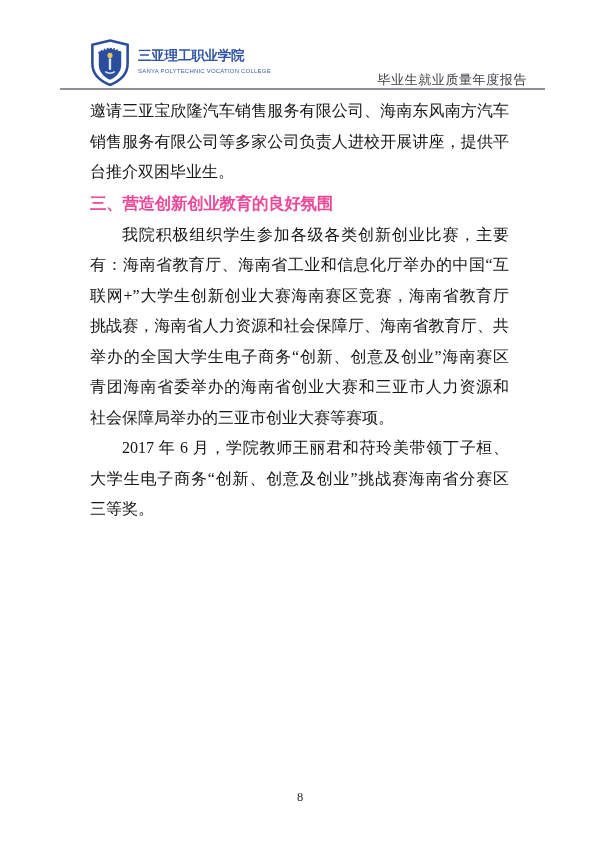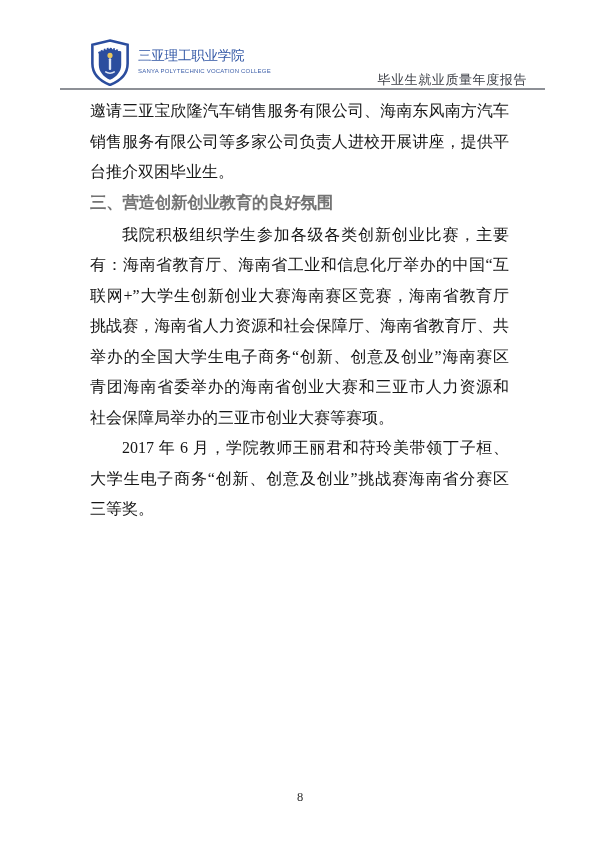--- a/index.html
+++ b/index.html
@@ -18,21 +18,21 @@
   .header { position: absolute; left: 0; top: 0; width: 600px; height: 92px; }
 
   .logo-shield {
     position: absolute; left: 88px; top: 39px;
     width: 44px; height: 47px;
   }
 
   .logo-textblock { position: absolute; left: 138px; top: 47px; width: 180px; }
   .logo-cn {
     font-family: "Liberation Sans", "DejaVu Sans", sans-serif;
-    font-size: 13.5px; font-weight: normal; color: #2f55a4;
+    font-size: 13.5px; font-weight: bold; color: #2f55a4;
     letter-spacing: -0.2px; white-space: nowrap;
   }
   .logo-en {
     font-family: "Liberation Sans", "DejaVu Sans", sans-serif;
     font-size: 6px; color: #3c5ea8; letter-spacing: 0.2px;
     margin-top: 3px; white-space: nowrap;
   }
 
   .report-title {
     position: absolute; right: 73px; top: 71px;
@@ -54,22 +54,22 @@
   .line {
     height: 30.5px; line-height: 30.5px;
     overflow: hidden; white-space: normal;
   }
   .just { text-align: justify; text-align-last: justify; }
   .just::after { content: ""; display: inline-block; width: 100%; height: 0; vertical-align: top; }
   .indent { text-indent: 32px; }
 
   .section-heading {
     height: 32px; line-height: 32px;
-    font-family: Liberation Mono, monospace;
-    font-size: 16.5px; font-weight: bold; color: #737373;
+    font-family: Liberation Serif, serif;
+    font-size: 16.5px; font-weight: bold; color: #ec4899;
     letter-spacing: -0.3px; overflow: hidden;
   }
 
   
   .page-number {
     position: absolute; left: 0; top: 790px; width: 600px;
     text-align: center; font-size: 12.5px; color: #2e2e2e;
   }
 </style>
 </head>

